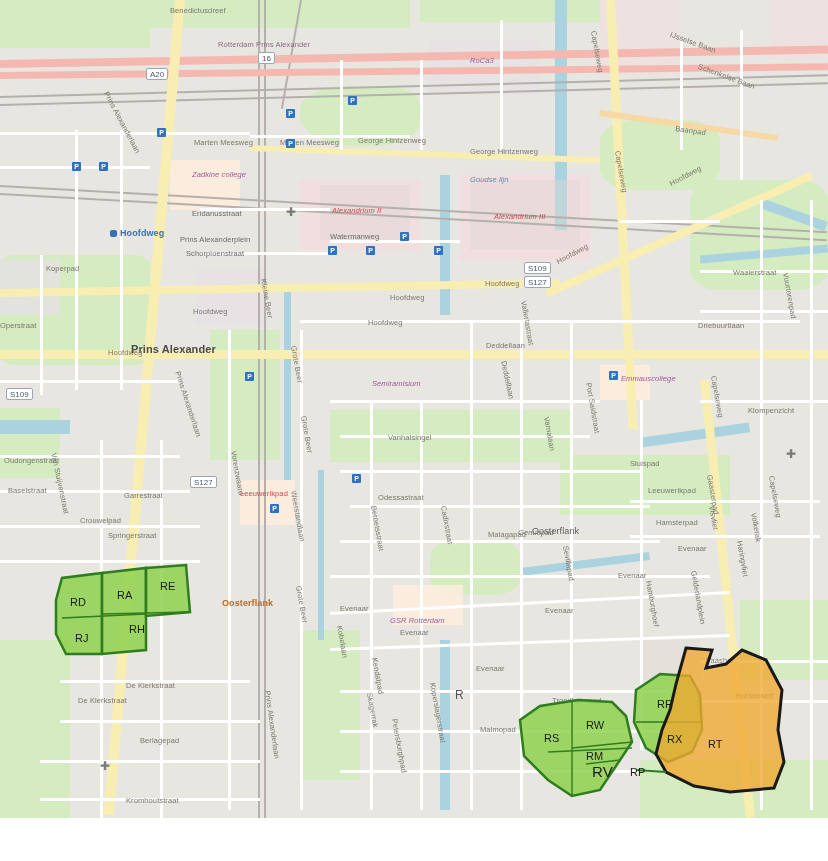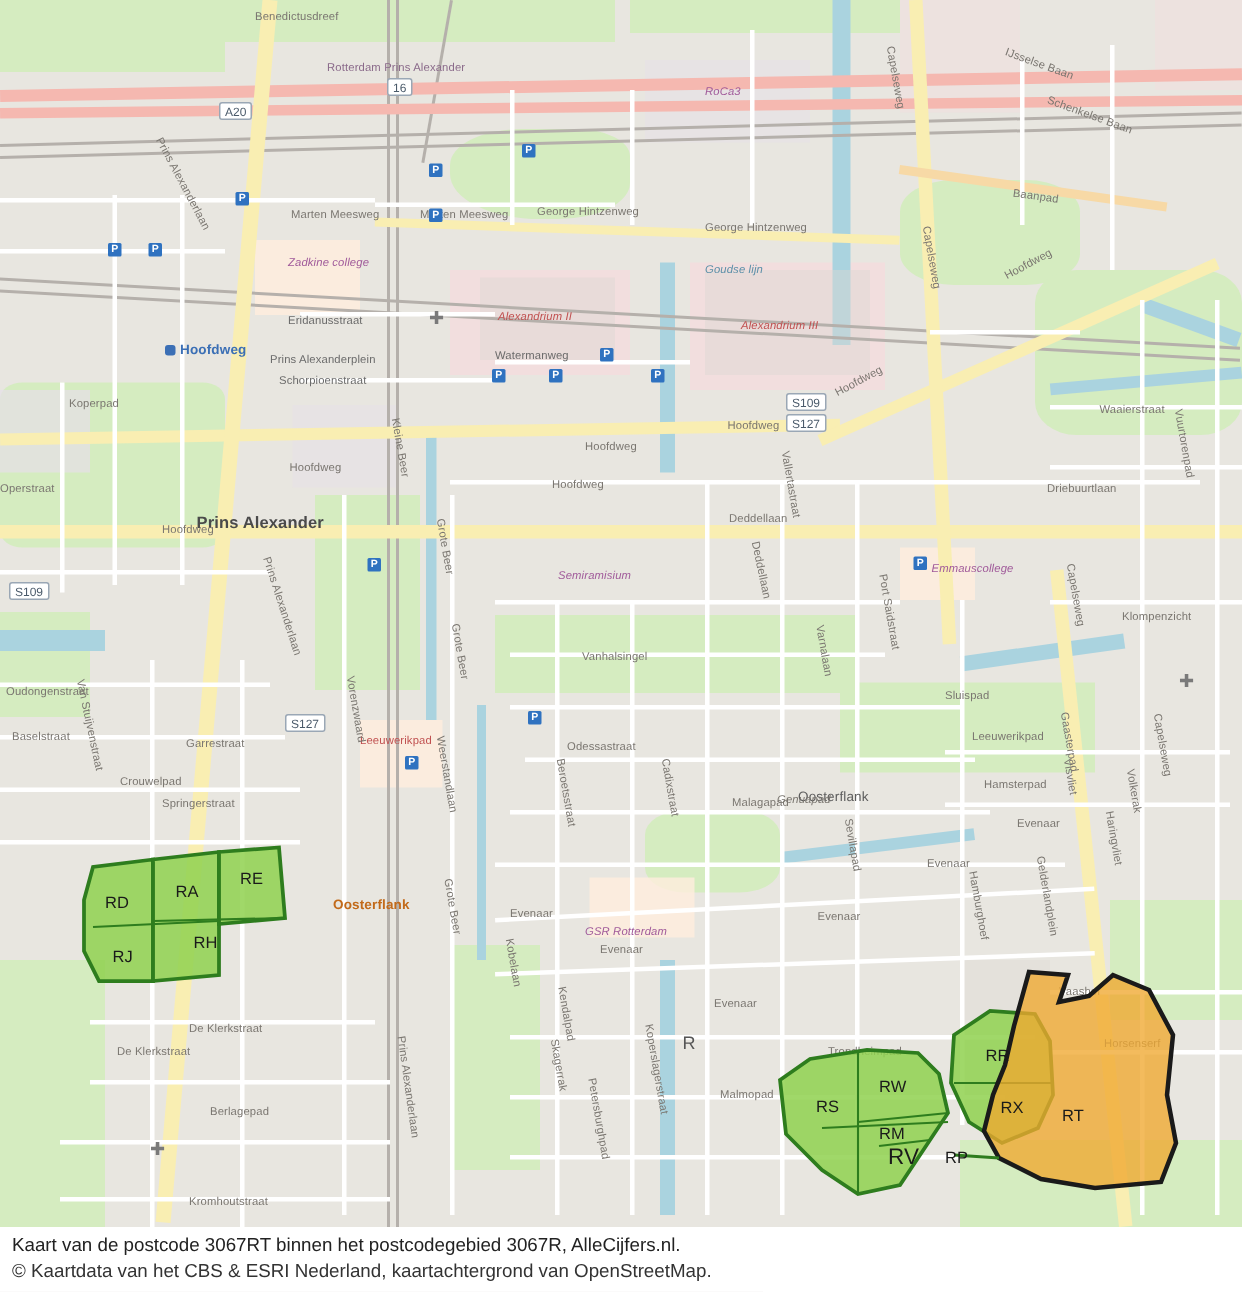--- a/index.html
+++ b/index.html
@@ -442,18 +442,14 @@
       <div class="lbl" style="left:657px;top:698px;font-size:11px;color:#1a1a1a;">RR</div>
       <div class="lbl" style="left:667px;top:733px;font-size:11px;color:#1a1a1a;">RX</div>
       <div class="lbl" style="left:708px;top:738px;font-size:11px;color:#1a1a1a;">RT</div>
 
       <div class="lbl" style="left:455px;top:688px;font-size:12px;color:#555;">R</div>
     </div>
 
 
   </div>
 
-  <div id="caption">
-    <div>Kaart van de postcode 3067RT binnen het postcodegebied 3067R, AlleCijfers.nl.</div>
-    <div class="line2">© Kaartdata van het CBS &amp; ESRI Nederland, kaartachtergrond van OpenStreetMap.</div>
-  </div>
 
 </div>
 
 </body></html>

